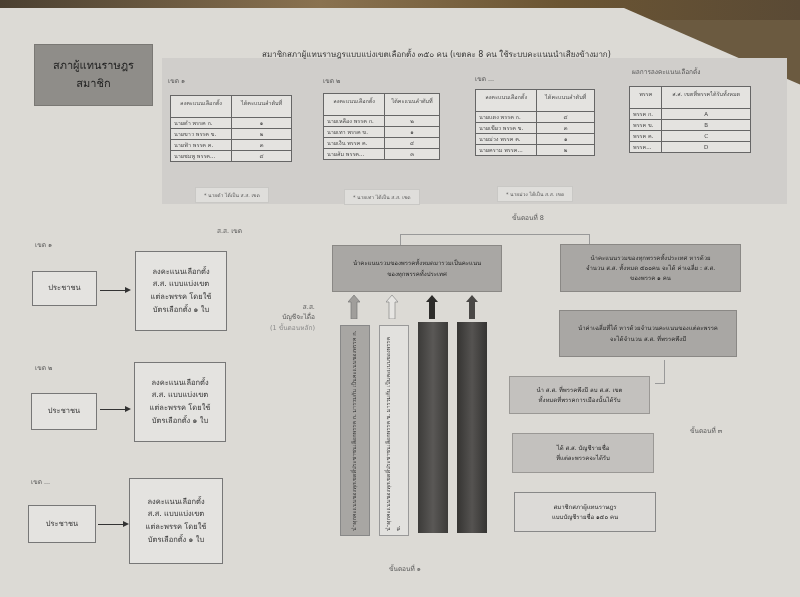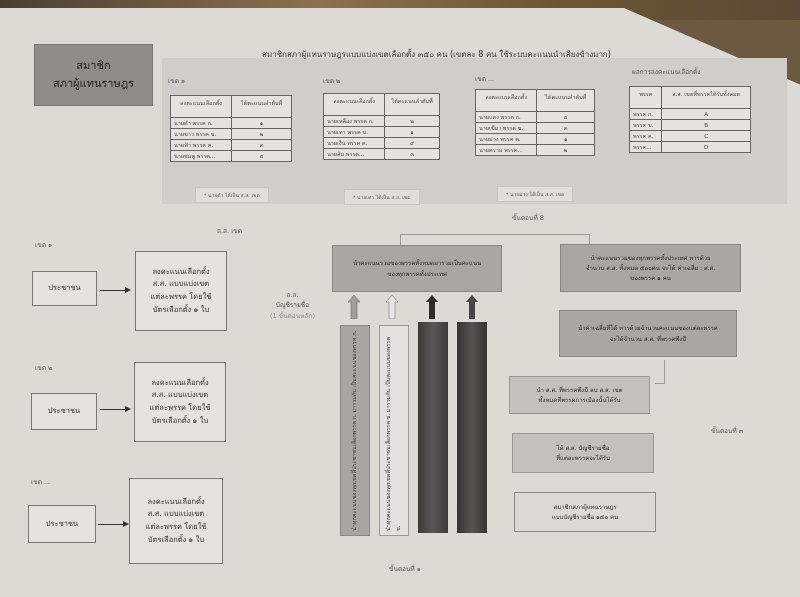--- a/index.html
+++ b/index.html
@@ -26,22 +26,22 @@
   .up{width:12px;height:24px}
   .conn{border:1px solid #999}
 </style>
 </head>
 <body>
 
 <div class="bg-top"></div>
 <div class="paper"></div>
 
 <div class="abs title-box">
+  <div>สภาผู้แทนราษฎร</div>
   <div>สมาชิก</div>
-  <div>สภาผู้แทนราษฎร</div>
 </div>
 
 <div class="abs top-panel"></div>
 <div class="abs main-title">สมาชิกสภาผู้แทนราษฎรแบบแบ่งเขตเลือกตั้ง ๓๕๐ คน   (เขตละ 8 คน ใช้ระบบคะแนนนำเสียงข้างมาก)</div>
 
 <div class="abs lbl" style="left:168px;top:76px">เขต ๑</div>
 <table class="abs" style="left:170px;top:95px;width:122px">
   <tbody>
       <tr>
         <th>ลงคะแนนเลือกตั้ง</th>
@@ -175,23 +175,23 @@
 <div class="abs box" style="left:28px;top:505px;width:68px;height:38px">ประชาชน</div>
 <div class="abs arrow-line" style="left:98px;top:524px;width:25px"></div>
 <div class="abs arrow-head" style="left:123px;top:521px"></div>
 <div class="abs box" style="left:129px;top:478px;width:94px;height:86px;flex-direction:column">
   <div>ลงคะแนนเลือกตั้ง</div>
     <div>ส.ส. แบบแบ่งเขต</div>
     <div>แต่ละพรรค โดยใช้</div>
     <div>บัตรเลือกตั้ง ๑ ใบ</div>
 </div>
 
-<div class="abs lbl" style="left:270px;top:290px;text-align:center;line-height:1.6">
+<div class="abs lbl" style="left:270px;top:302px;text-align:right;line-height:1.6">
   <div>ส.ส.</div>
-  <div>บัญชีรายชื่อ</div>
+  <div>บัญชีจะไดื่อ</div>
   <div style="color:#888">(1 ขั้นตอนหลัก)</div>
 </div>
 
 <div class="abs conn" style="left:400px;top:234px;width:190px;height:12px;border-bottom:none"></div>
 <div class="abs lbl" style="left:512px;top:213px">ขั้นตอนที่ 8</div>
 <div class="abs gbox" style="left:332px;top:245px;width:170px;height:47px;flex-direction:column">
   <div>นำคะแนนรวมของพรรคทั้งหมดมารวมเป็นคะแนน</div>
     <div>ของทุกพรรคทั้งประเทศ</div>
 </div>
 
@@ -223,21 +223,21 @@
 <div class="abs gbox" style="left:559px;top:310px;width:178px;height:47px;flex-direction:column">
   <div>นำค่าเฉลี่ยที่ได้ หารด้วยจำนวนคะแนนของแต่ละพรรค</div>
     <div>จะได้จำนวน  ส.ส.  ที่พรรคพึงมี</div>
 </div>
 <div class="abs conn" style="left:655px;top:360px;width:10px;height:24px;border-left:none;border-top:none"></div>
 
 <div class="abs lgbox" style="left:509px;top:376px;width:141px;height:38px;flex-direction:column">
   <div>นำ ส.ส. ที่พรรคพึงมี ลบ ส.ส. เขต</div>
     <div>ทั้งหมดที่พรรคการเมืองนั้นได้รับ</div>
 </div>
-<div class="abs lbl" style="left:711px;top:426px">ขั้นตอนที่ ๓</div>
+<div class="abs lbl" style="left:690px;top:426px">ขั้นตอนที่ ๓</div>
 <div class="abs lgbox" style="left:512px;top:433px;width:142px;height:40px;flex-direction:column">
   <div>ได้ ส.ส. บัญชีรายชื่อ</div>
     <div>ที่แต่ละพรรคจะได้รับ</div>
 </div>
 <div class="abs wbox" style="left:514px;top:492px;width:142px;height:40px;flex-direction:column">
   <div>สมาชิกสภาผู้แทนราษฎร</div>
     <div>แบบบัญชีรายชื่อ  ๑๕๐ คน</div>
 </div>
 
 </body></html>

